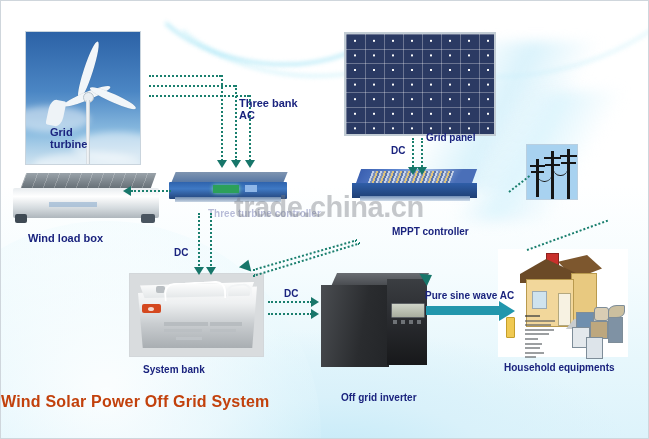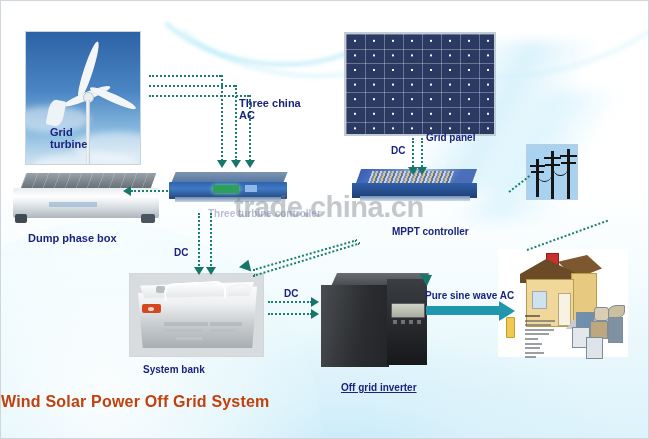--- a/index.html
+++ b/index.html
@@ -265,21 +265,21 @@
   </div>
   <div class="lbl lbl-10" style="left:391px;top:226px;">MPPT controller</div>
 
   <div class="pic" id="dump">
     <div class="top"></div>
       <div class="face"></div>
       <div class="label"></div>
     <div class="foot-l"></div>
       <div class="foot-r"></div>
   </div>
-  <div class="lbl lbl-11" style="left:27px;top:232px;">Dump phase box</div>
+  <div class="lbl lbl-11" style="left:27px;top:232px;">Wind load box</div>
 
   <div class="pic" id="battery">
     <div class="body"></div>
       <div class="toplid"></div>
     <div class="term"></div>
       <div class="handle"></div>
       <div class="handle2"></div>
     <div class="redtag"></div>
     <div class="txt1"></div>
       <div class="txt2"></div>
@@ -289,21 +289,21 @@
   </div>
   <div class="lbl lbl-10" style="left:142px;top:364px;">System bank</div>
 
   <div class="pic" id="inverter">
     <div class="top"></div>
       <div class="side"></div>
       <div class="front"></div>
     <div class="lcd"></div>
       <div class="btns"></div>
   </div>
-  <div class="lbl lbl-10" style="left:340px;top:382px;text-decoration:underline;">Off grid inverter</div>
+  <div class="lbl lbl-10" style="left:340px;top:392px;">Off grid inverter</div>
 
   <div class="pic" id="house-pic">
     <div class="chimney"></div>
     <div class="roof-side"></div>
     <div class="roof-front"></div>
     <div class="house-side"></div>
     <div class="house-wall"></div>
     <div class="win1"></div>
     <div class="door"></div>
     <div class="porch"></div>
@@ -321,31 +321,32 @@
       <div class="ln" style="width:11px;"></div>
     </div>
     <div class="appl" style="left:78px;top:63px;width:16px;height:16px;background:#6f8fae;"></div>
     <div class="appl" style="left:96px;top:58px;width:13px;height:12px;background:#d9cdb4;border-radius:3px;"></div>
     <div class="appl" style="left:110px;top:56px;width:15px;height:11px;background:#cbbf9f;border-radius:50% 10% 50% 10%;"></div>
     <div class="appl" style="left:74px;top:78px;width:16px;height:19px;background:#e3e8ec;"></div>
     <div class="appl" style="left:92px;top:72px;width:16px;height:16px;background:#bda77e;"></div>
     <div class="appl" style="left:110px;top:68px;width:13px;height:24px;background:#7f92a4;"></div>
     <div class="appl" style="left:88px;top:88px;width:15px;height:20px;background:#dde4ea;"></div>
   </div>
+  <div class="lbl lbl-10" style="left:503px;top:362px;">Household equipments</div>
 
   <div class="dline dh" style="left:148px;top:74px;width:72px;"></div>
   <div class="dline dh" style="left:148px;top:84px;width:86px;"></div>
   <div class="dline dh" style="left:148px;top:94px;width:100px;"></div>
   <div class="dline dv" style="left:220px;top:74px;height:86px;"></div>
   <div class="dline dv" style="left:234px;top:84px;height:76px;"></div>
   <div class="dline dv" style="left:248px;top:94px;height:66px;"></div>
   <div class="arrow ar-down" style="left:216px;top:159px;"></div>
   <div class="arrow ar-down" style="left:230px;top:159px;"></div>
   <div class="arrow ar-down" style="left:244px;top:159px;"></div>
-  <div class="lbl lbl-11" style="left:238px;top:97px;">Three china
+  <div class="lbl lbl-11" style="left:238px;top:97px;">Three bank
 AC</div>
 
   <div class="dline dh" style="left:130px;top:189px;width:40px;"></div>
   <div class="arrow ar-left" style="left:122px;top:185px;"></div>
 
   <div class="dline dv" style="left:411px;top:137px;height:32px;"></div>
   <div class="dline dv" style="left:420px;top:137px;height:32px;"></div>
   <div class="arrow ar-down" style="left:407px;top:166px;"></div>
   <div class="arrow ar-down" style="left:416px;top:166px;"></div>
   <div class="lbl lbl-10" style="left:390px;top:145px;">DC</div>

